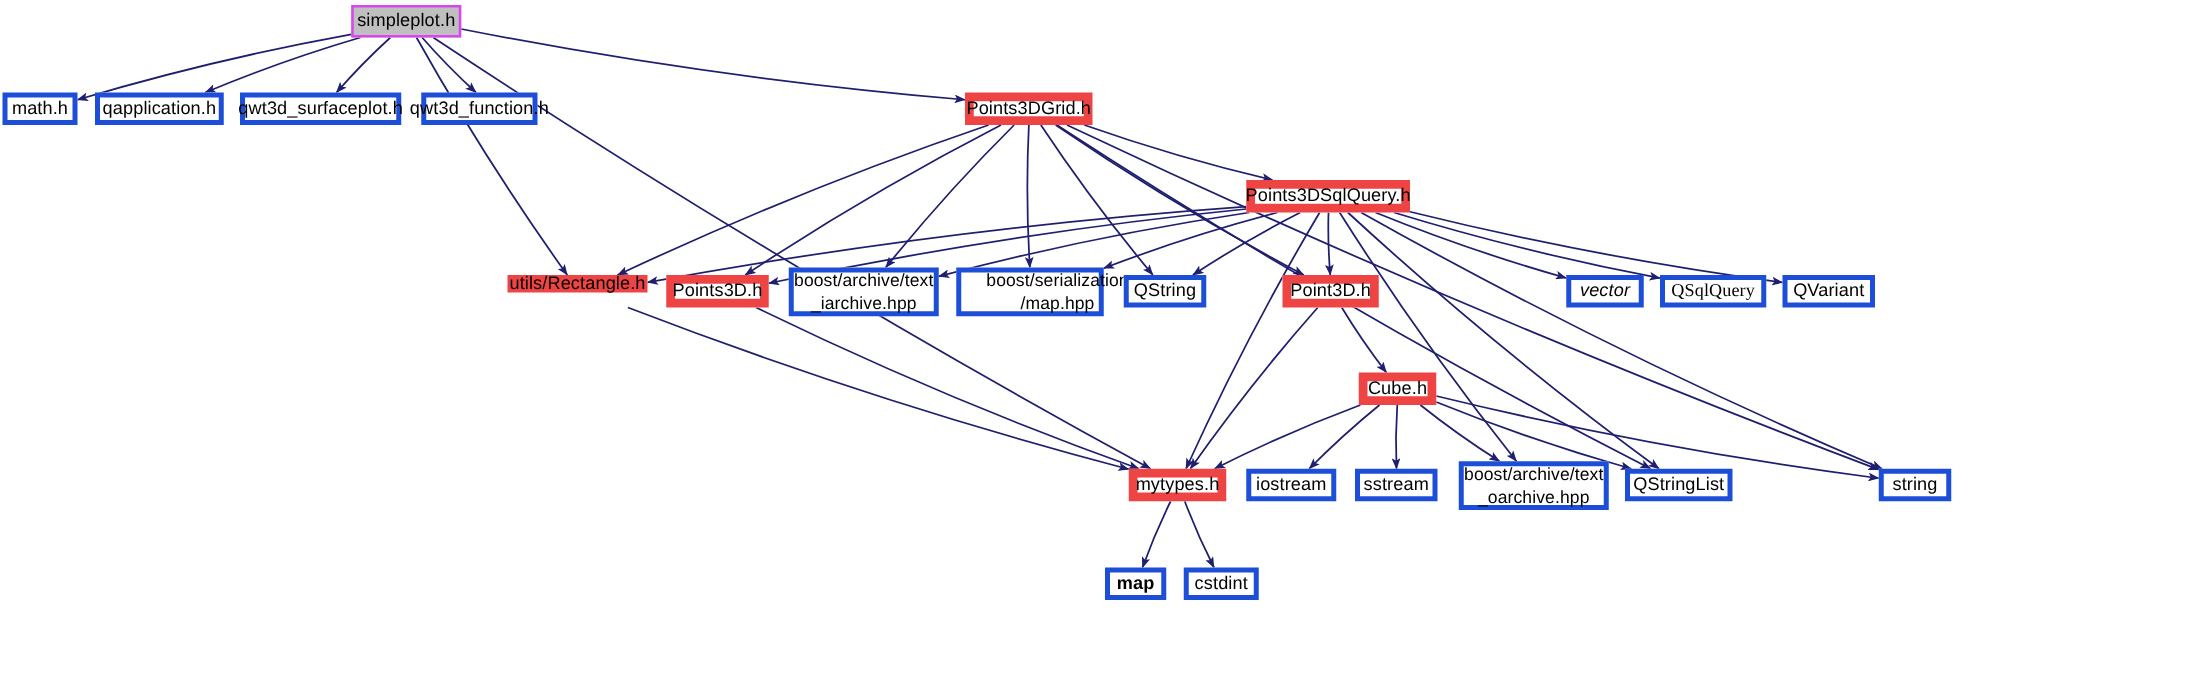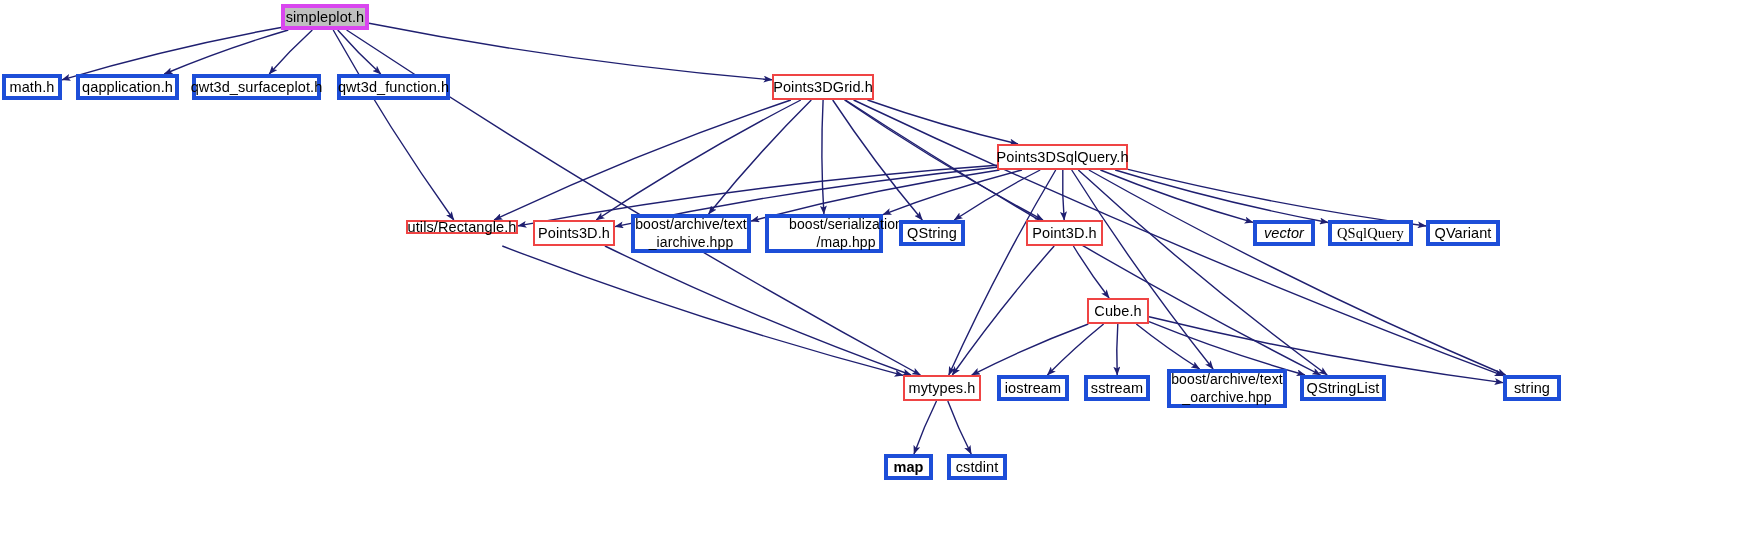--- a/index.html
+++ b/index.html
@@ -34,24 +34,24 @@
     text-align: center;
     line-height: 1.12;
     color: #000000;
     white-space: pre-line;
     background: #ffffff;
     border: 4px solid #1d4ed8;
     font-size: 14.5px;
     letter-spacing: 0.1px;
   }
   .gnode.hdr {
-    border: 2px solid #ef4444;
+    border: 7px solid #ef4444;
   }
   .gnode.root {
-    border: 4px solid #d946ef;
+    border: 2px solid #d946ef;
     background: #bfbfbf;
   }
   .gnode.two-line {
     font-size: 14px;
     line-height: 1.25;
   }
 </style>
 </head>
 <body>
 
@@ -104,21 +104,21 @@
         <path d="M1149.0,316.8 Q1324.2,359.4 1503.0,382.6" fill="none" stroke="#1f1f70" stroke-width="1.4" marker-end="url(#arrowhead)"></path>
         <path d="M936.5,401.0 Q923.8,426.9 914.0,454.0" fill="none" stroke="#1f1f70" stroke-width="1.4" marker-end="url(#arrowhead)"></path>
         <path d="M947.8,401.0 Q958.0,428.1 971.2,454.0" fill="none" stroke="#1f1f70" stroke-width="1.4" marker-end="url(#arrowhead)"></path>
       </g>
   </svg>
   <div id="node-layer">
       <div class="gnode root" style="left: 281px; top: 4px; width: 88px; height: 26px;">simpleplot.h</div>
       <div class="gnode sys" style="left: 2px; top: 74px; width: 60px; height: 26px;">math.h</div>
       <div class="gnode sys" style="left: 76px; top: 74px; width: 103px; height: 26px;">qapplication.h</div>
       <div class="gnode sys" style="left: 192px; top: 74px; width: 129px; height: 26px;">qwt3d_surfaceplot.h</div>
-      <div class="gnode sys" style="left: 337px; top: 74px; width: 113px; height: 26px;">qwt3d_function.h</div>
+      <div class="gnode sys" style="left: 337px; top: 74px; width: 93px; height: 26px;">qwt3d_function.h</div>
       <div class="gnode hdr" style="left: 772px; top: 74px; width: 102px; height: 26px;">Points3DGrid.h</div>
       <div class="gnode hdr" style="left: 997px; top: 144px; width: 131px; height: 26px;">Points3DSqlQuery.h</div>
       <div class="gnode hdr" style="left: 406px; top: 220px; width: 112px; height: 14px;">utils/Rectangle.h</div>
       <div class="gnode hdr" style="left: 533px; top: 220px; width: 82px; height: 26px;">Points3D.h</div>
       <div class="gnode sys two-line" style="left: 631px; top: 214px; width: 120px; height: 39px;">boost/archive/text
 _iarchive.hpp</div>
       <div class="gnode sys two-line" style="left: 765px; top: 214px; width: 118px; height: 39px; padding-left: 44px;">boost/serialization
 /map.hpp</div>
       <div class="gnode sys" style="left: 899px; top: 220px; width: 66px; height: 26px;">QString</div>
       <div class="gnode hdr" style="left: 1026px; top: 220px; width: 77px; height: 26px;">Point3D.h</div>

